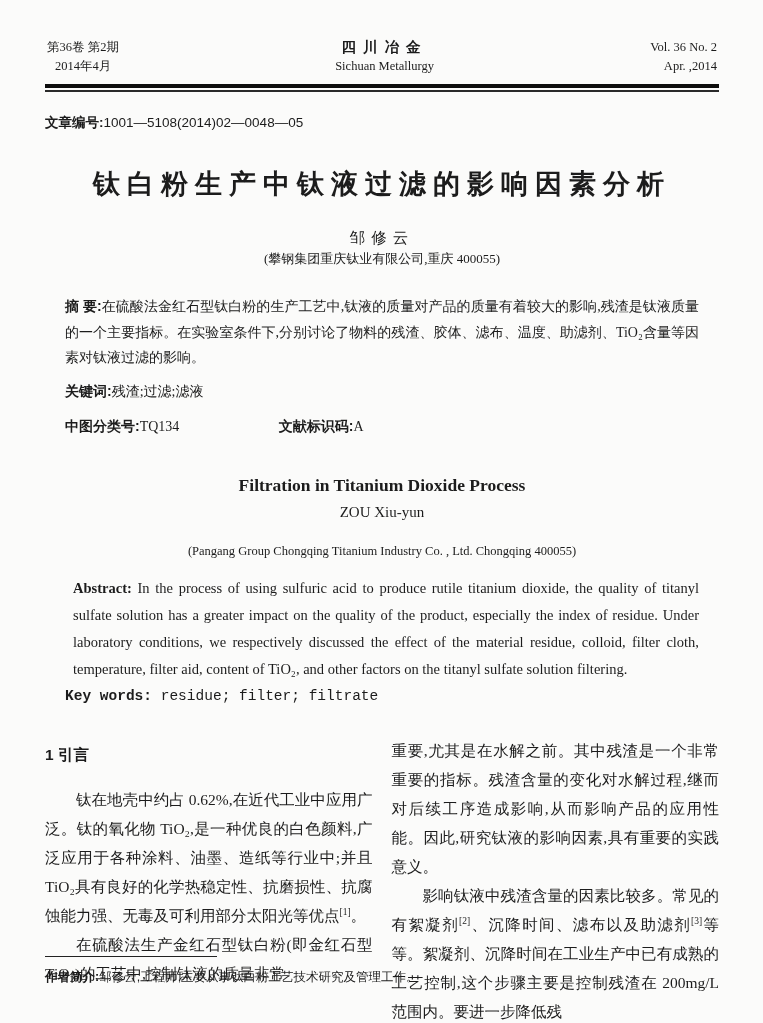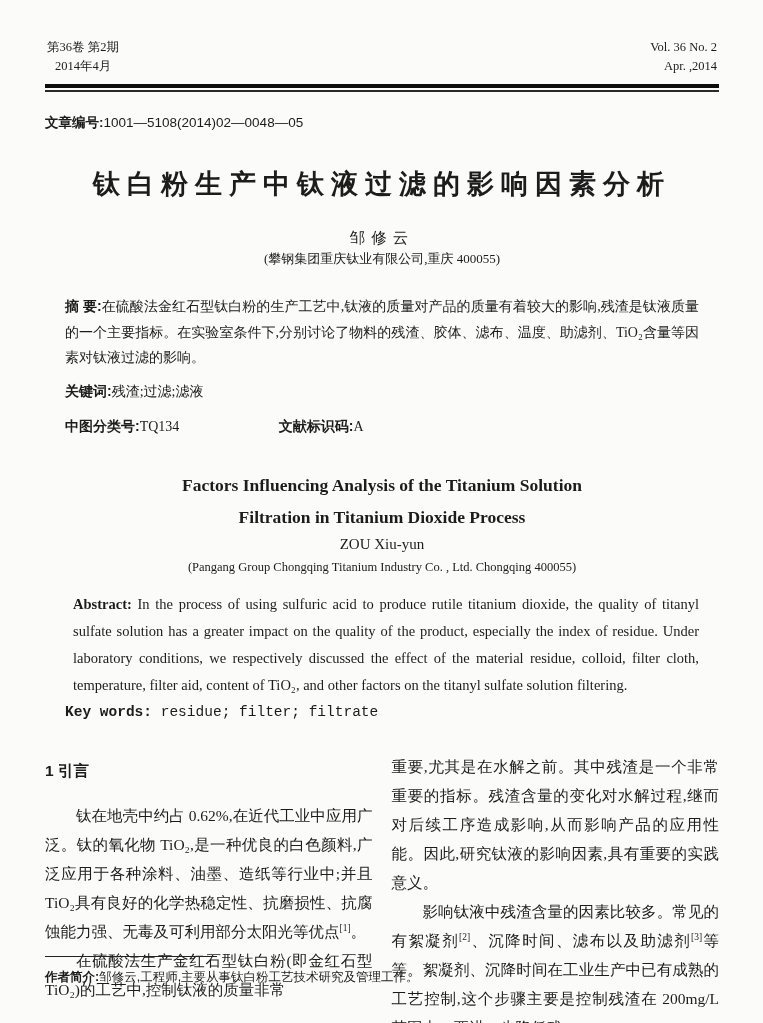--- a/index.html
+++ b/index.html
@@ -36,21 +36,21 @@
   
   .abs-cn { margin: 26px 20px 0 20px; font-size: 14px; line-height: 25.5px; text-align: justify; }
   .abs-cn .lbl, .kw-cn .lbl, .clc .lbl { font-weight: 700; font-family: "Liberation Sans", sans-serif; }
   .kw-cn { margin: 4px 20px 0 20px; font-size: 14px; line-height: 32px; }
   .clc { margin: 6px 20px 0 20px; font-size: 14px; line-height: 24px; }
   .clc .item1 { margin-right: 96px; }
 
   
   .title-en { margin-top: 30px; text-align: center; font-weight: 700; font-size: 17.5px; line-height: 32px; }
   .author-en { margin-top: 3px; text-align: center; font-size: 15px; }
-  .affil-en { margin-top: 7px; text-align: center; font-size: 12.5px; }
+  .affil-en { margin-top: 23px; text-align: center; font-size: 12.5px; }
   .abs-en { margin: 16px 20px 0 28px; font-size: 14.5px; line-height: 27px; text-align: justify; }
   .abs-en .lbl, .kw-en .lbl { font-weight: 700; }
   .kw-en { margin: 0 20px; font-size: 14.5px; line-height: 27px; font-family: Liberation Mono, monospace; }
 
   
   .columns { display: flex; gap: 19px; margin-top: 26px; }
   .col { flex: 1; font-size: 15.5px; line-height: 29px; text-align: justify; }
   .section-h { font-weight: 700; font-family: "Liberation Sans", sans-serif; font-size: 15.5px; margin: 4px 0 16px 0; }
   .col p { text-indent: 2em; }
   .col p.cont { text-indent: 0; }
@@ -64,20 +64,24 @@
 </style>
 </head>
 <body>
 
 <div class="page">
 
   <div class="jheader">
     <div class="blk jh-left">
       <div class="l1">第36卷  第2期</div>
       <div class="l2">2014年4月</div>
+    </div>
+    <div class="blk jh-center">
+      <div class="cn">四川冶金</div>
+      <div class="en">Sichuan Metallurgy</div>
     </div>
     <div class="blk jh-right">
       <div class="l1">Vol. 36   No. 2</div>
       <div class="l2">Apr. ,2014</div>
     </div>
   </div>
   <div class="rule-thick"></div>
   <div class="rule-thin"></div>
 
   <div class="article-code">
@@ -93,21 +97,20 @@
   </div>
   <div class="kw-cn">
     <span class="lbl">关键词:</span><span>残渣;过滤;滤液</span>
   </div>
   <div class="clc">
     <span class="item1"><span class="lbl">中图分类号:</span><span>TQ134</span></span>
     <span class="item2"><span class="lbl">文献标识码:</span><span>A</span></span>
   </div>
 
   <div class="title-en">
-    <div>Factors Influencing Analysis of the Titanium Solution</div>
     <div>Filtration in Titanium Dioxide Process</div>
   </div>
   <div class="author-en">ZOU Xiu-yun</div>
   <div class="affil-en">(Pangang Group Chongqing Titanium Industry Co. , Ltd.  Chongqing 400055)</div>
 
   <div class="abs-en">
     <span class="lbl">Abstract:</span> <span>In the process of using sulfuric acid to produce rutile titanium dioxide, the quality of titanyl sulfate solution has a greater impact on the quality of the product, especially the index of residue. Under laboratory conditions, we respectively discussed the effect of the material residue, colloid, filter cloth, temperature, filter aid, content of TiO₂, and other factors on the titanyl sulfate solution filtering.</span>
   </div>
   <div class="kw-en">
     <span class="lbl">Key words:</span> <span>residue; filter; filtrate</span>

